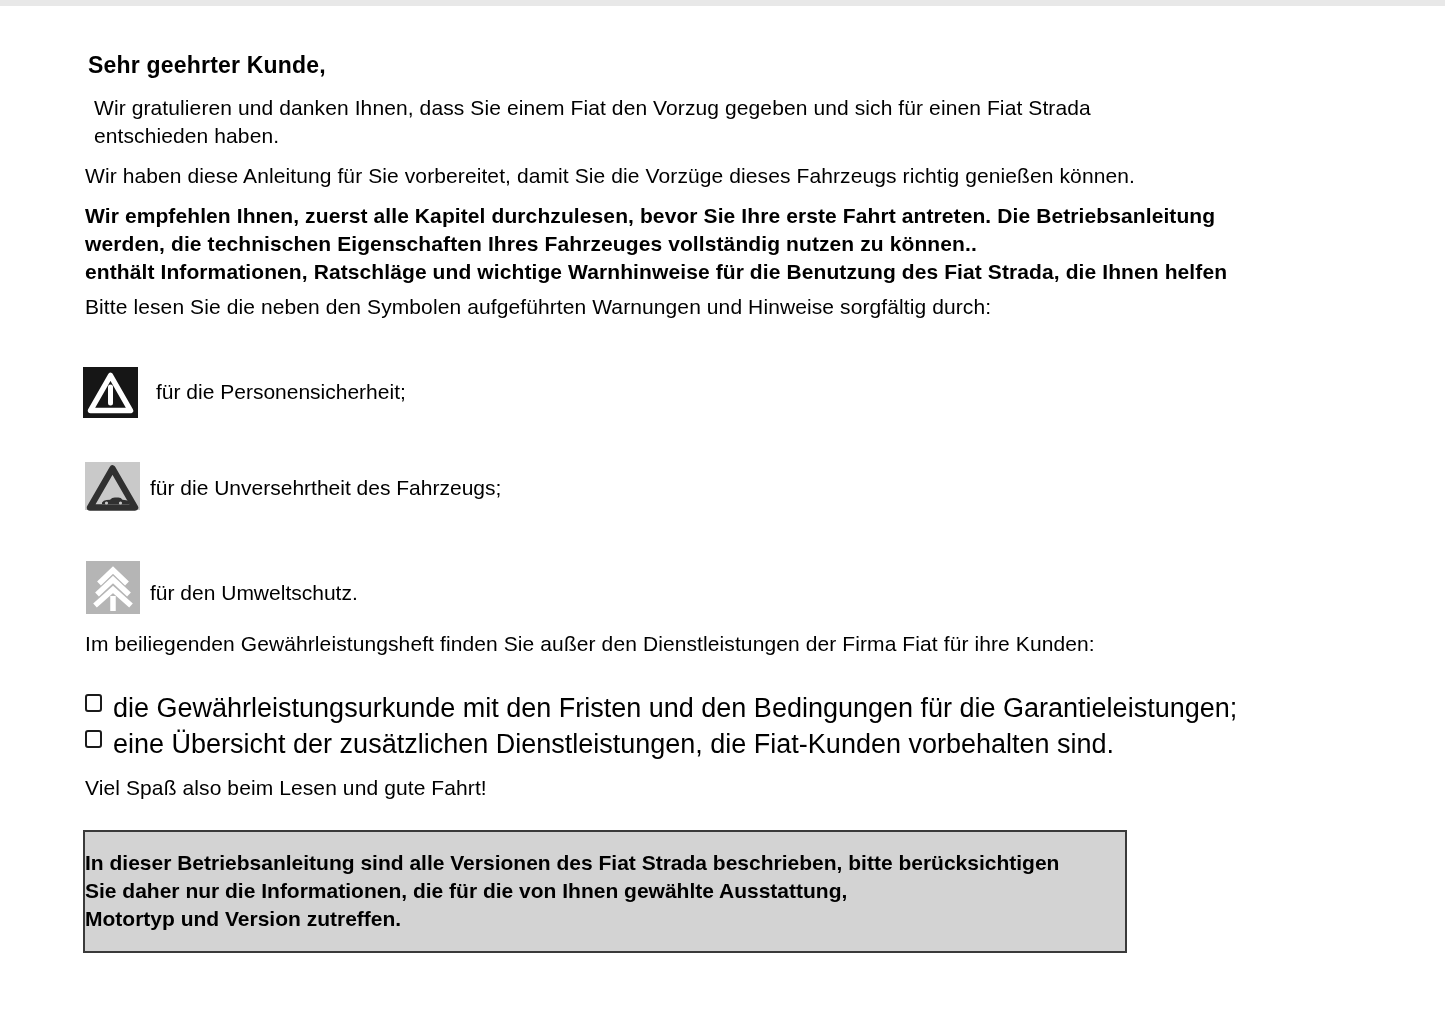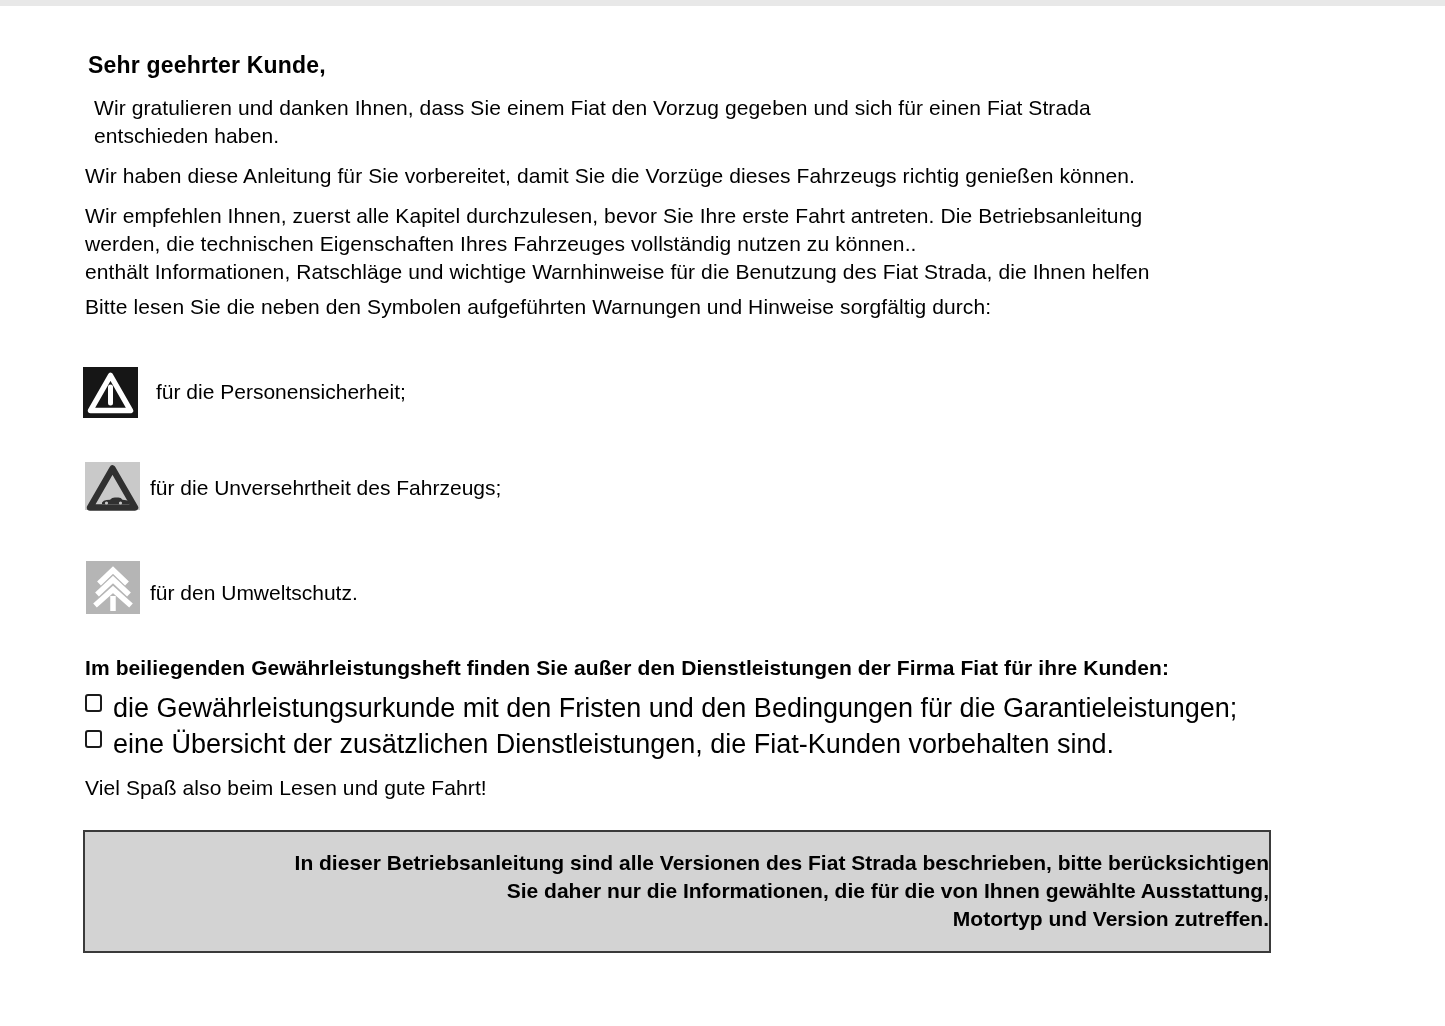--- a/index.html
+++ b/index.html
@@ -43,25 +43,25 @@
     width: 13px;
     height: 14px;
     border: 2.5px solid #1b1b1b;
     border-radius: 3px;
     display: inline-block;
     margin-right: 11px;
     flex: 0 0 auto;
   }
   .notice-box {
     box-sizing: border-box;
-    width: 1188px;
+    width: 1044px;
     height: 123px;
     background: #d3d3d3;
     border: 2px solid #3a3a3a;
-    text-align: right;
+    text-align: left;
     padding-top: 17px;
   }
   .notice-box .nline {
     font-size: 21px;
     line-height: 28px;
     font-weight: bold;
     white-space: nowrap;
   }
   svg { display: block; }
 </style>
@@ -74,21 +74,21 @@
 
   <div class="abs para" style="left:94px; top:88px;">
     <div class="pline">Wir gratulieren und danken Ihnen, dass Sie einem Fiat den Vorzug gegeben und sich für einen Fiat Strada</div>
     <div class="pline">entschieden haben.</div>
   </div>
 
   <div class="abs para" style="left:85px; top:156px;">
     <div class="pline">Wir haben diese Anleitung für Sie vorbereitet, damit Sie die Vorzüge dieses Fahrzeugs richtig genießen können.</div>
   </div>
 
-  <div class="abs para" style="left:85px; top:196px;">
+  <div class="abs para" style="left:85px; top:196px;font-weight:bold;">
     <div class="pline">Wir empfehlen Ihnen, zuerst alle Kapitel durchzulesen, bevor Sie Ihre erste Fahrt antreten. Die Betriebsanleitung</div>
     <div class="pline">werden, die technischen Eigenschaften Ihres Fahrzeuges vollständig nutzen zu können..</div>
     <div class="pline">enthält Informationen, Ratschläge und wichtige Warnhinweise für die Benutzung des Fiat Strada, die Ihnen helfen</div>
   </div>
 
   <div class="abs para" style="left:85px; top:287px;">
     <div class="pline">Bitte lesen Sie die neben den Symbolen aufgeführten Warnungen und Hinweise sorgfältig durch:</div>
   </div>
 
   <div class="abs" style="left:83px; top:361px;">
@@ -117,21 +117,21 @@
       <g fill="none" stroke-width="5.5" stroke-linejoin="miter">
         <path d="M13 22.5 L27 9 L41 22.5" stroke="#ffffff"></path>
         <path d="M11 33.5 L27 18.5 L43 33.5" stroke="#ffffff"></path>
         <path d="M9 44.5 L27 28.5 L45 44.5" stroke="#ffffff"></path>
         <line x1="27" y1="35" x2="27" y2="50" stroke="#ffffff"></line>
       </g>
     </svg>
   </div>
   <div class="abs sym-label" style="left:150px; top:573px;">für den Umweltschutz.</div>
 
-  <div class="abs para" style="left:85px; top:648px;font-weight:bold;">
+  <div class="abs para" style="left:85px; top:624px;">
     <div class="pline">Im beiliegenden Gewährleistungsheft finden Sie außer den Dienstleistungen der Firma Fiat für ihre Kunden:</div>
   </div>
 
   <div class="abs bullet-row" style="left:85px; top:688px;">
     <span class="bullet-box"></span>
     <span>die Gewährleistungsurkunde mit den Fristen und den Bedingungen für die Garantieleistungen;</span>
   </div>
 
   <div class="abs bullet-row" style="left:85px; top:724px;">
     <span class="bullet-box"></span>

